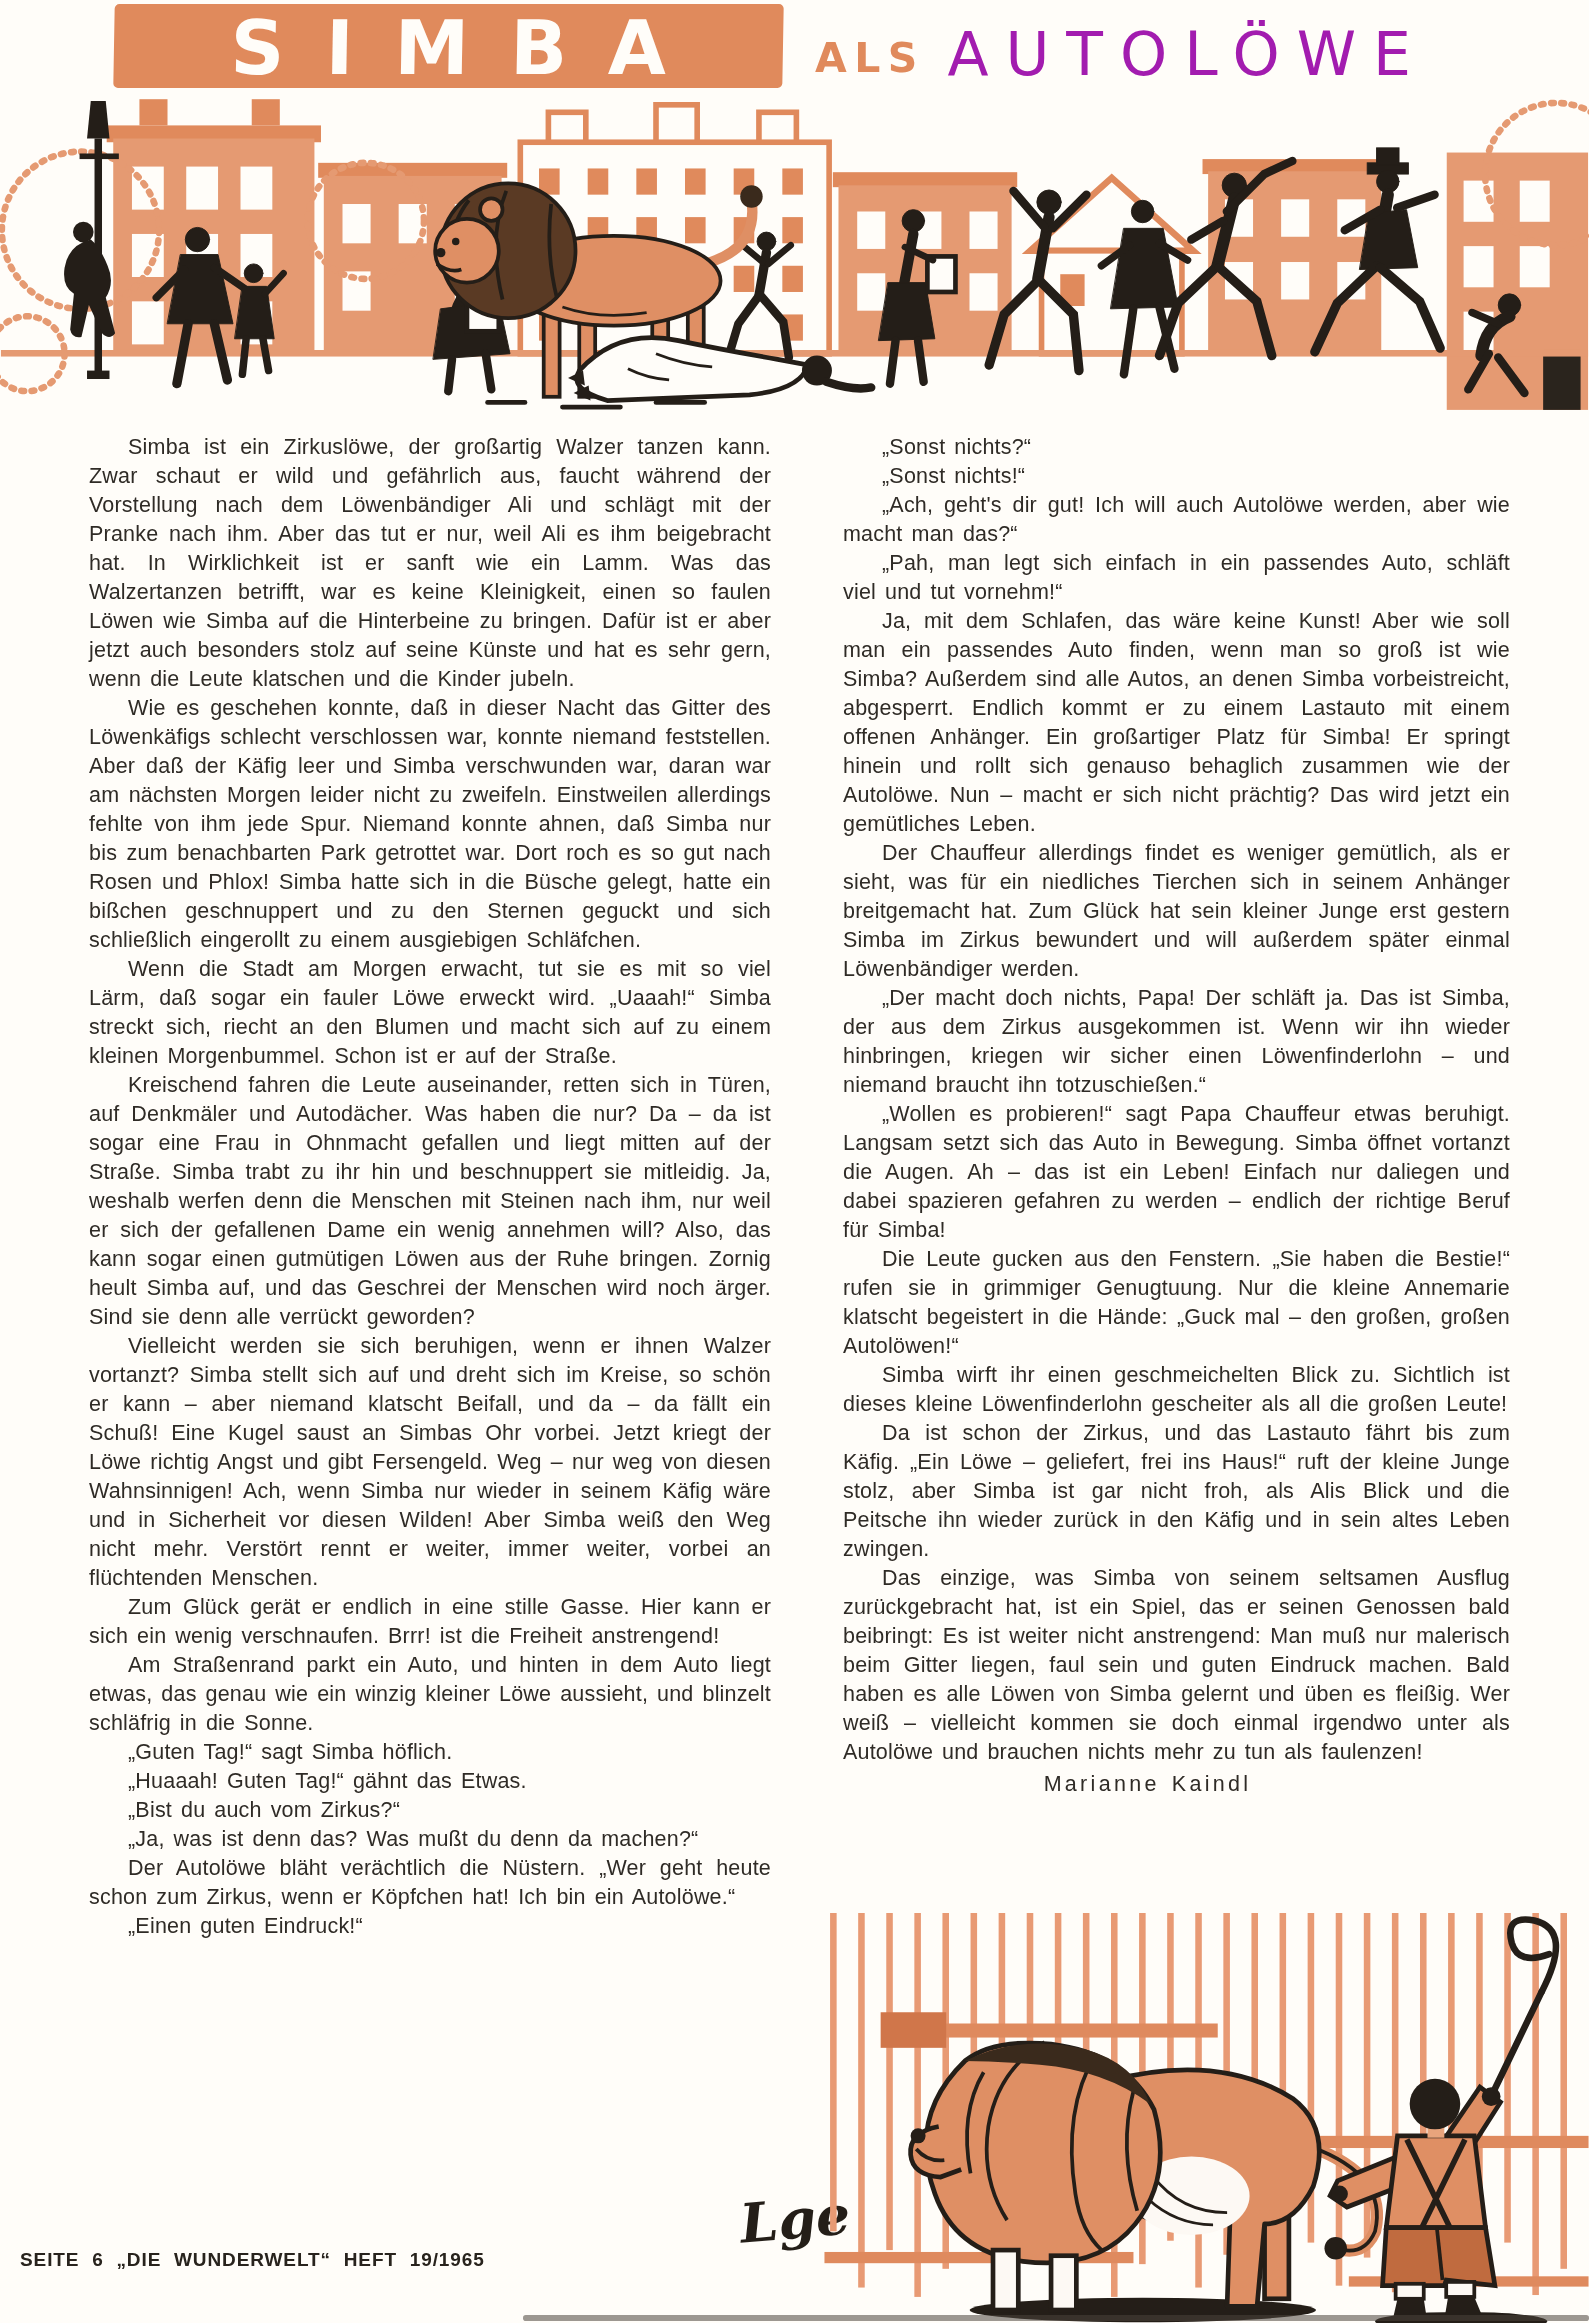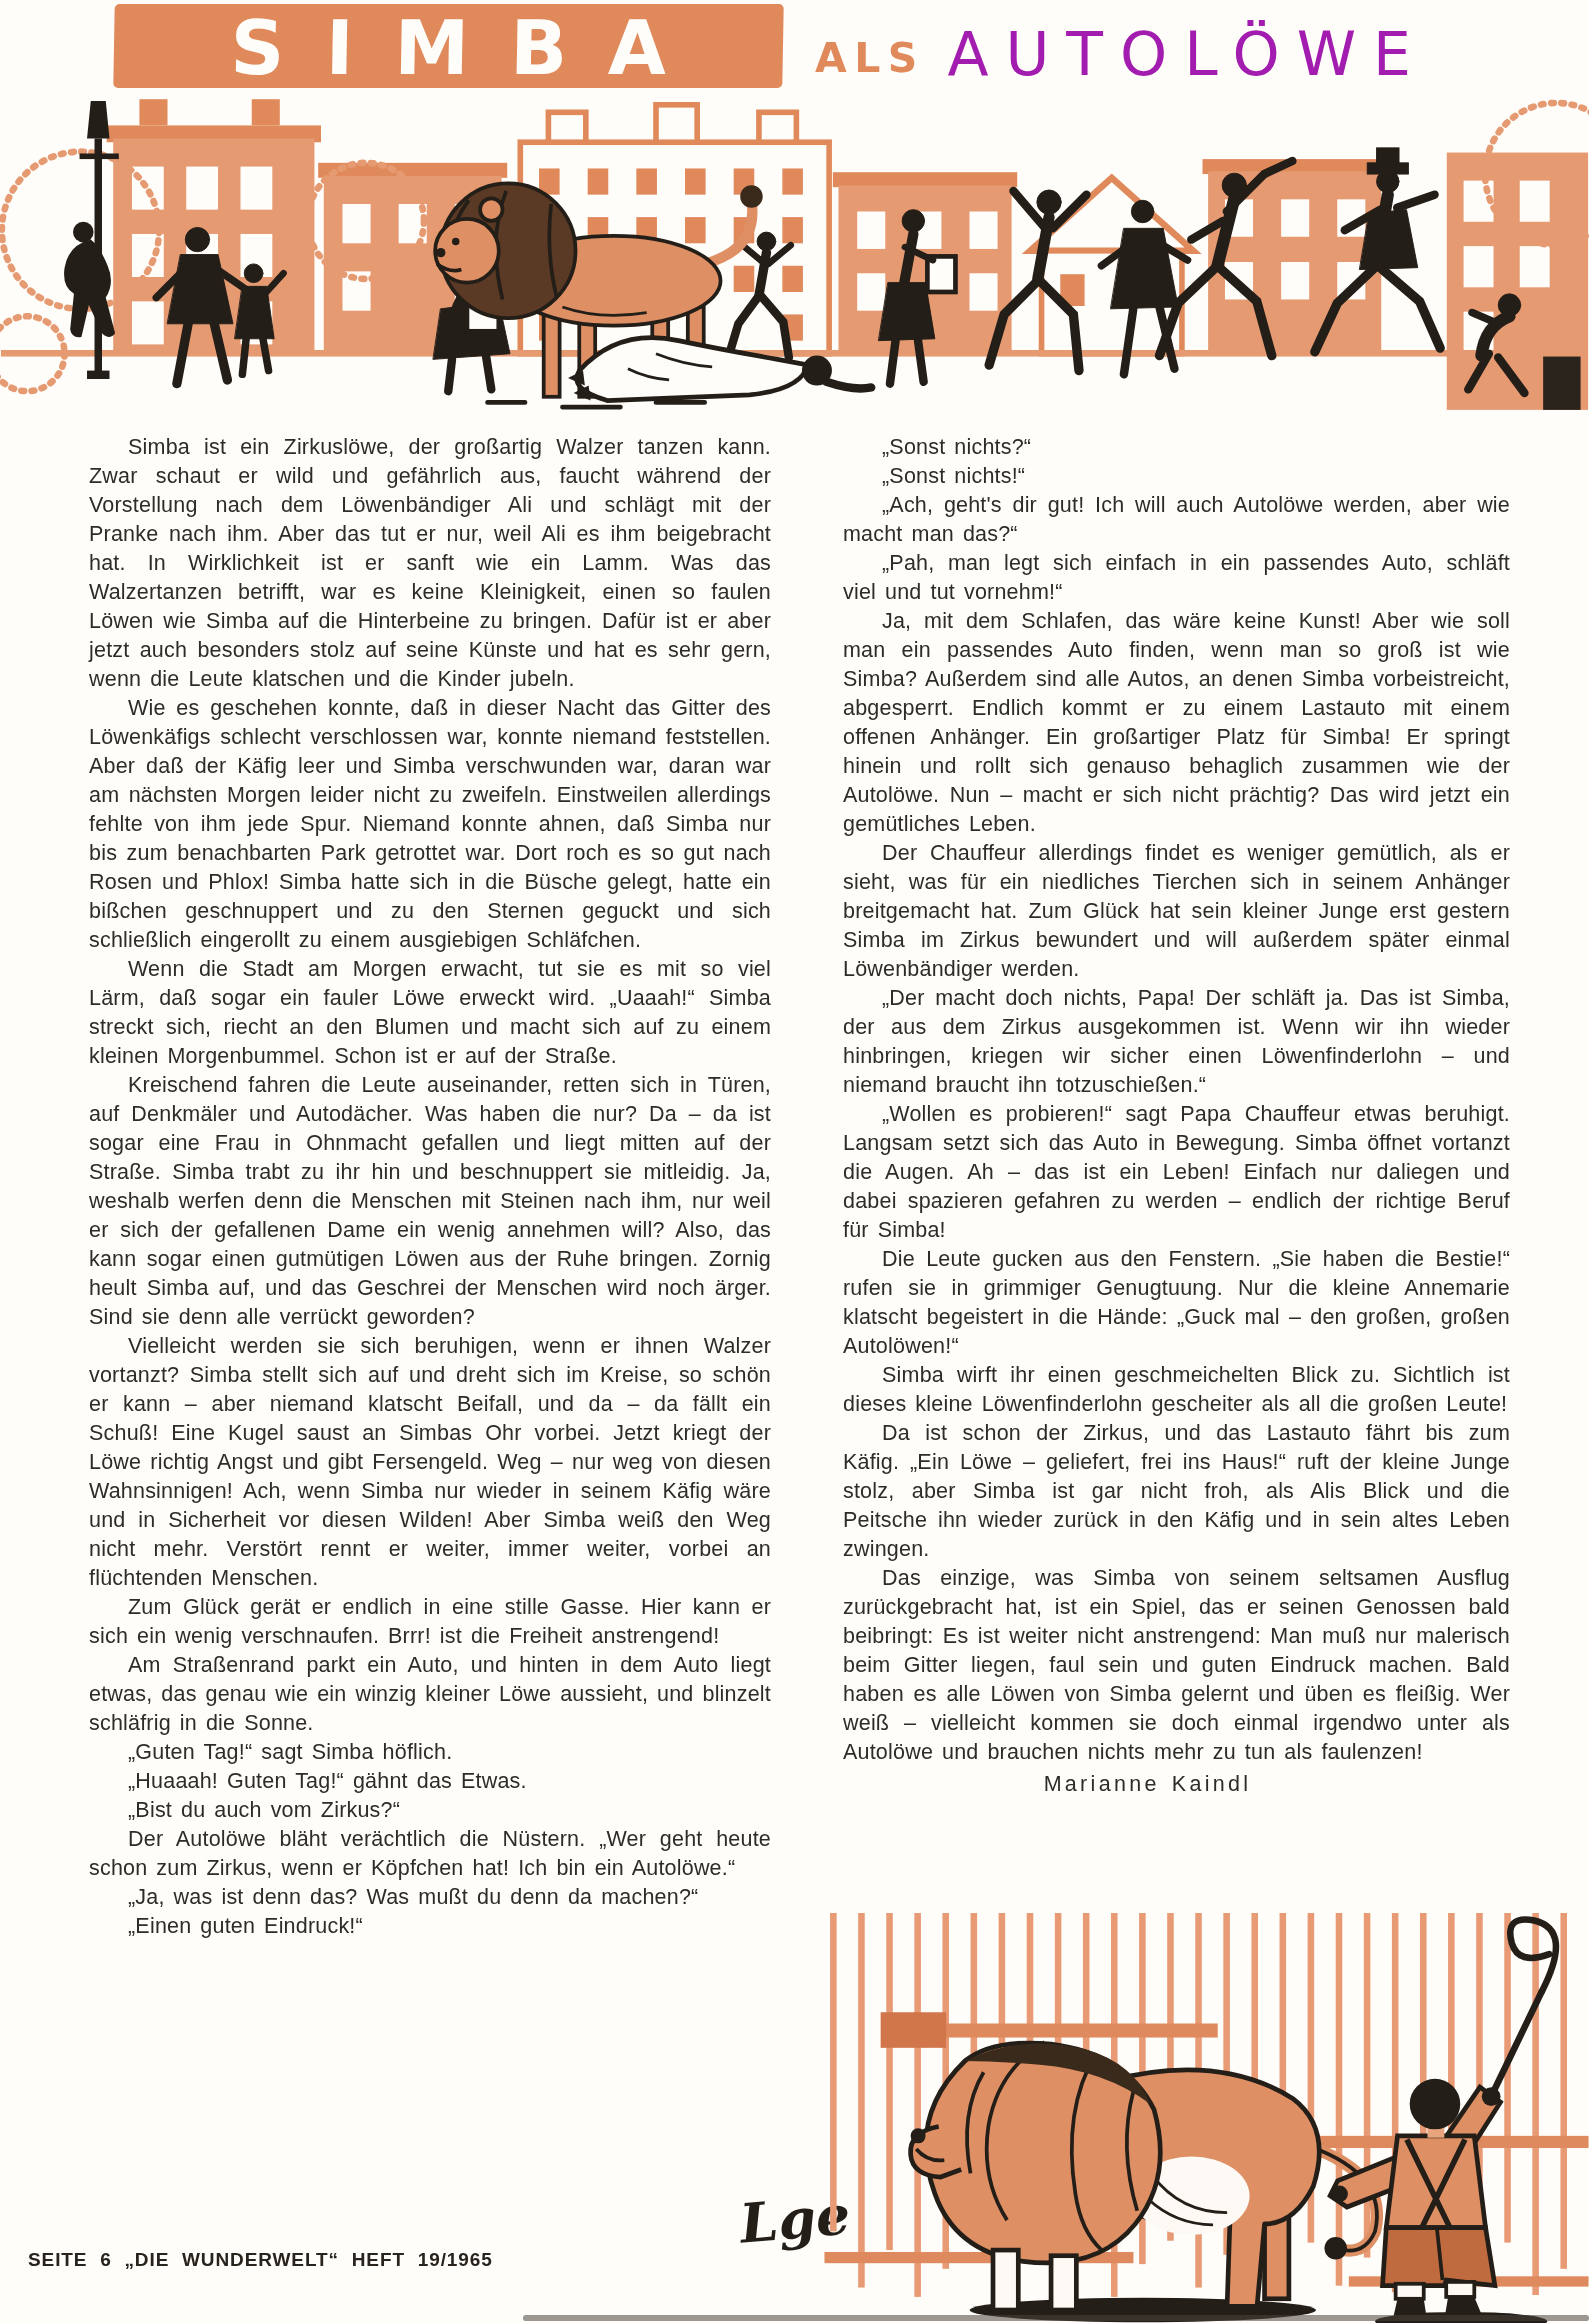--- a/index.html
+++ b/index.html
@@ -42,21 +42,21 @@
     text-align:justify; word-spacing:2.8px; letter-spacing:0.2px; hyphens:auto;}
   .col.left{left:89px;  width:682px;}
   .col.right{left:843px; width:667px;}
   .col p{margin:0; text-indent:39px;}
   .col p.author{
     text-indent:0; text-align:center; padding-right:58px; margin-top:2.8px;
     letter-spacing:3.3px; font-size:21.5px;
   }
   
   .pagefooter{
-    position:absolute; left:28px; top:2249px;
+    position:absolute; left:20px; top:2249px;
     font-family:"Liberation Sans", sans-serif; font-weight:700; font-size:19px;
     letter-spacing:0.9px; word-spacing:6.6px; color:#28231d;
   }
   .bottom-edge{
     position:absolute; left:523px; top:2315px; width:1066px; height:5.6px;
     background:#4a443c; opacity:.55; border-radius:2.8px;
   }
 </style>
 </head>
 <body>
@@ -287,22 +287,22 @@
       <p>Simba ist ein Zirkuslöwe, der großartig Walzer tanzen kann. Zwar schaut er wild und gefährlich aus, faucht während der Vorstellung nach dem Löwenbändiger Ali und schlägt mit der Pranke nach ihm. Aber das tut er nur, weil Ali es ihm beigebracht hat. In Wirklichkeit ist er sanft wie ein Lamm. Was das Walzertanzen betrifft, war es keine Kleinigkeit, einen so faulen Löwen wie Simba auf die Hinterbeine zu bringen. Dafür ist er aber jetzt auch besonders stolz auf seine Künste und hat es sehr gern, wenn die Leute klatschen und die Kinder jubeln.</p>
       <p>Wie es geschehen konnte, daß in dieser Nacht das Gitter des Löwenkäfigs schlecht verschlossen war, konnte niemand feststellen. Aber daß der Käfig leer und Simba verschwunden war, daran war am nächsten Morgen leider nicht zu zweifeln. Einstweilen allerdings fehlte von ihm jede Spur. Niemand konnte ahnen, daß Simba nur bis zum benachbarten Park getrottet war. Dort roch es so gut nach Rosen und Phlox! Simba hatte sich in die Büsche gelegt, hatte ein bißchen geschnuppert und zu den Sternen geguckt und sich schließlich eingerollt zu einem ausgiebigen Schläfchen.</p>
       <p>Wenn die Stadt am Morgen erwacht, tut sie es mit so viel Lärm, daß sogar ein fauler Löwe erweckt wird. „Uaaah!“ Simba streckt sich, riecht an den Blumen und macht sich auf zu einem kleinen Morgenbummel. Schon ist er auf der Straße.</p>
       <p>Kreischend fahren die Leute auseinander, retten sich in Türen, auf Denkmäler und Autodächer. Was haben die nur? Da – da ist sogar eine Frau in Ohnmacht gefallen und liegt mitten auf der Straße. Simba trabt zu ihr hin und beschnuppert sie mitleidig. Ja, weshalb werfen denn die Menschen mit Steinen nach ihm, nur weil er sich der gefallenen Dame ein wenig annehmen will? Also, das kann sogar einen gutmütigen Löwen aus der Ruhe bringen. Zornig heult Simba auf, und das Geschrei der Menschen wird noch ärger. Sind sie denn alle verrückt geworden?</p>
       <p>Vielleicht werden sie sich beruhigen, wenn er ihnen Walzer vortanzt? Simba stellt sich auf und dreht sich im Kreise, so schön er kann – aber niemand klatscht Beifall, und da – da fällt ein Schuß! Eine Kugel saust an Simbas Ohr vorbei. Jetzt kriegt der Löwe richtig Angst und gibt Fersengeld. Weg – nur weg von diesen Wahnsinnigen! Ach, wenn Simba nur wieder in seinem Käfig wäre und in Sicherheit vor diesen Wilden! Aber Simba weiß den Weg nicht mehr. Verstört rennt er weiter, immer weiter, vorbei an flüchtenden Menschen.</p>
       <p>Zum Glück gerät er endlich in eine stille Gasse. Hier kann er sich ein wenig verschnaufen. Brrr! ist die Freiheit anstrengend!</p>
       <p>Am Straßenrand parkt ein Auto, und hinten in dem Auto liegt etwas, das genau wie ein winzig kleiner Löwe aussieht, und blinzelt schläfrig in die Sonne.</p>
       <p>„Guten Tag!“ sagt Simba höflich.</p>
       <p>„Huaaah! Guten Tag!“ gähnt das Etwas.</p>
       <p>„Bist du auch vom Zirkus?“</p>
+      <p>„Ja, was ist denn das? Was mußt du denn da machen?“</p>
       <p>Der Autolöwe bläht verächtlich die Nüstern. „Wer geht heute schon zum Zirkus, wenn er Köpfchen hat! Ich bin ein Autolöwe.“</p>
-      <p>„Ja, was ist denn das? Was mußt du denn da machen?“</p>
       <p>„Einen guten Eindruck!“</p>
     </div>
     <div class="col right">
       <p>„Sonst nichts?“</p>
       <p>„Sonst nichts!“</p>
       <p>„Ach, geht's dir gut! Ich will auch Autolöwe werden, aber wie macht man das?“</p>
       <p>„Pah, man legt sich einfach in ein passendes Auto, schläft viel und tut vornehm!“</p>
       <p>Ja, mit dem Schlafen, das wäre keine Kunst! Aber wie soll man ein passendes Auto finden, wenn man so groß ist wie Simba? Außerdem sind alle Autos, an denen Simba vorbeistreicht, abgesperrt. Endlich kommt er zu einem Lastauto mit einem offenen Anhänger. Ein großartiger Platz für Simba! Er springt hinein und rollt sich genauso behaglich zusammen wie der Autolöwe. Nun – macht er sich nicht prächtig? Das wird jetzt ein gemütliches Leben.</p>
       <p>Der Chauffeur allerdings findet es weniger gemütlich, als er sieht, was für ein niedliches Tierchen sich in seinem Anhänger breitgemacht hat. Zum Glück hat sein kleiner Junge erst gestern Simba im Zirkus bewundert und will außerdem später einmal Löwenbändiger werden.</p>
       <p>„Der macht doch nichts, Papa! Der schläft ja. Das ist Simba, der aus dem Zirkus ausgekommen ist. Wenn wir ihn wieder hinbringen, kriegen wir sicher einen Löwenfinderlohn – und niemand braucht ihn totzuschießen.“</p>

